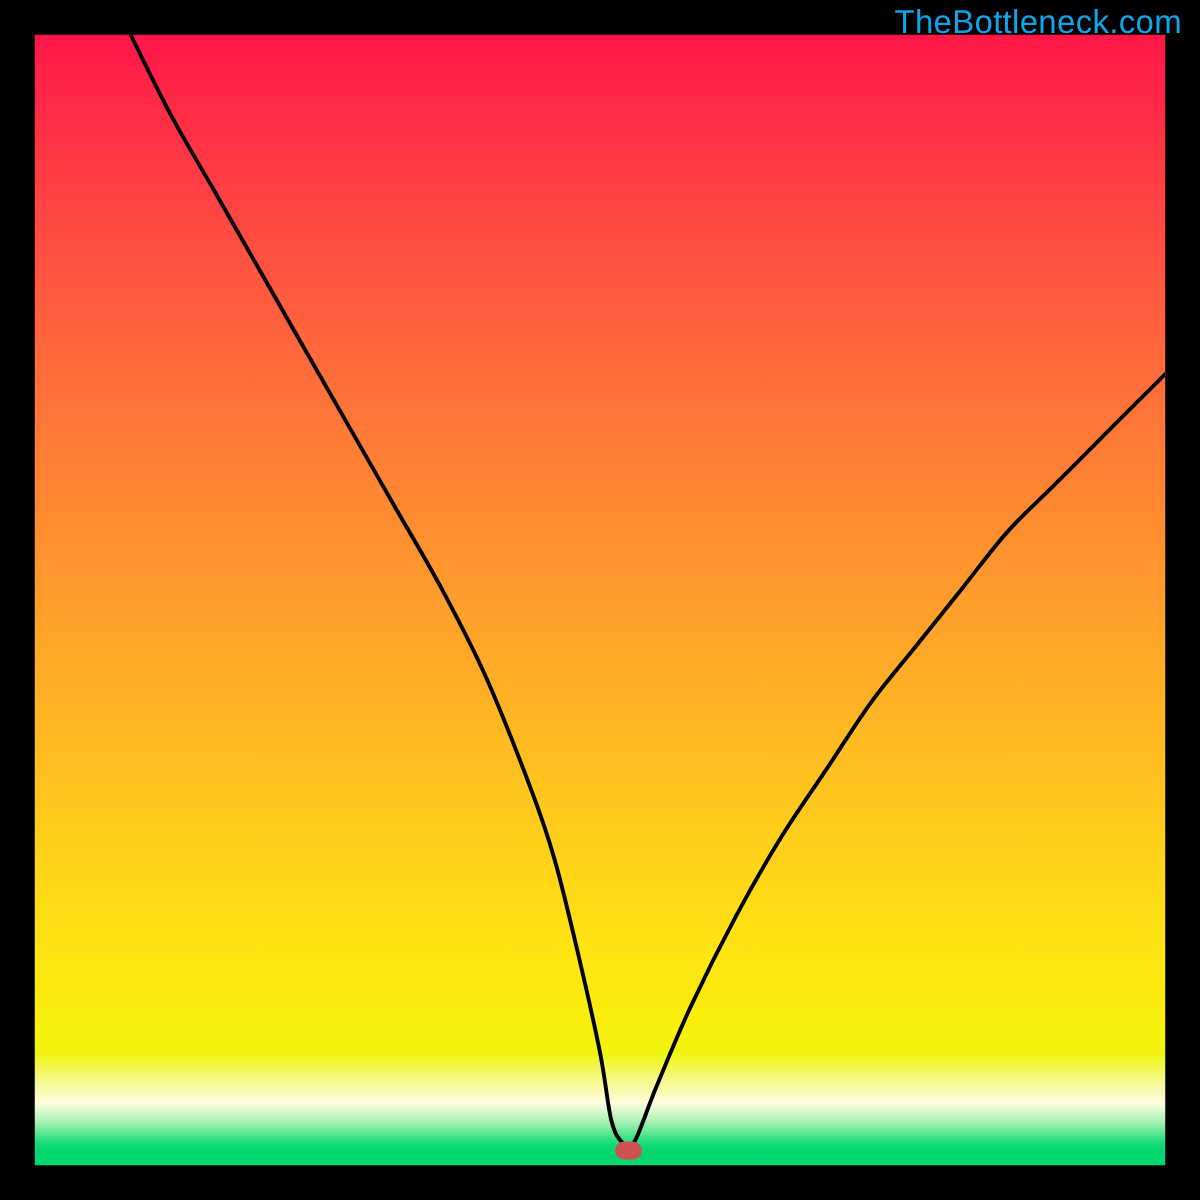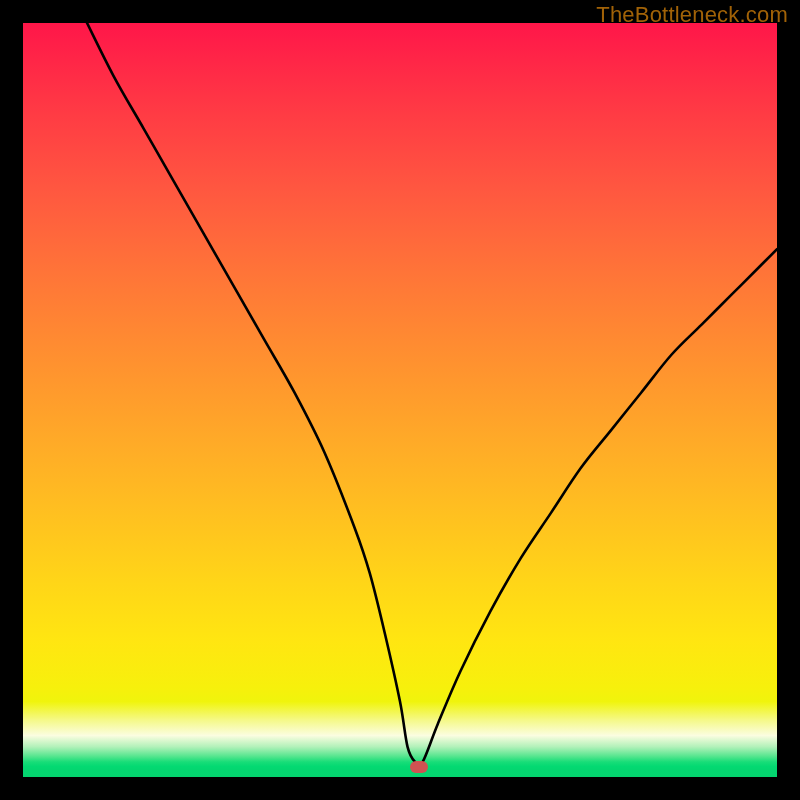--- a/index.html
+++ b/index.html
@@ -14,21 +14,21 @@
   .frame {
     position: relative;
     width: 800px;
     height: 800px;
     background: #000;
   }
   .watermark {
     position: absolute;
     top: 2px;
     right: 12px;
-    color: #a16207;
+    color: #0ea5e9;
     font-size: 22px;
     font-weight: 500;
     letter-spacing: 0.2px;
     z-index: 10;
   }
   .plot-area {
     position: absolute;
     left: 23px;
     top: 23px;
     width: 754px;

